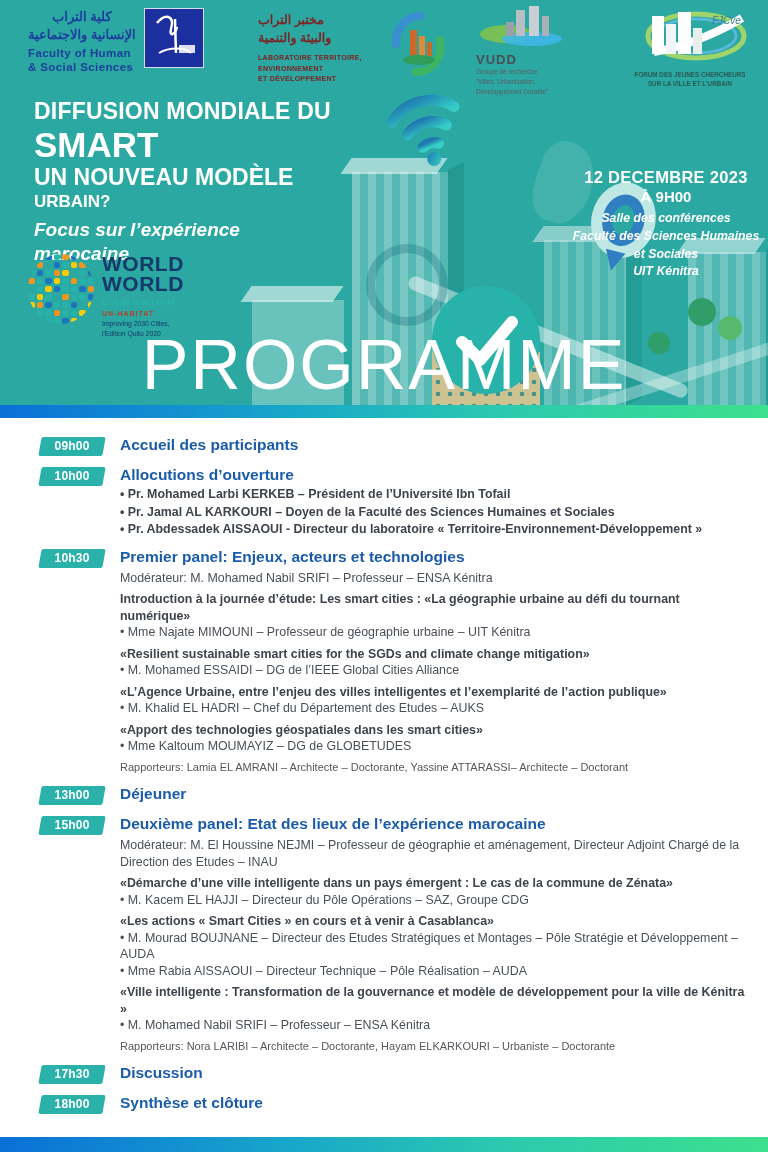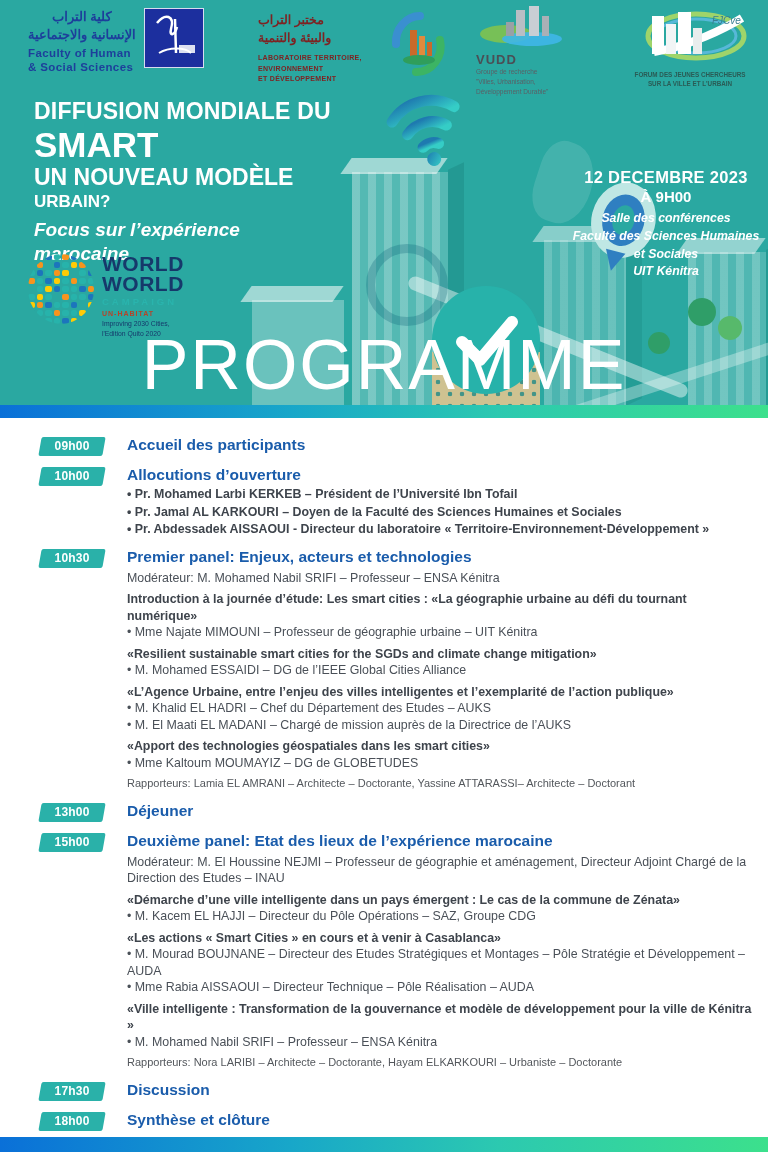--- a/index.html
+++ b/index.html
@@ -72,21 +72,21 @@
   
   .grad-bar{width:768px;height:13px;background:linear-gradient(90deg,#0a70d8 0%,#18a7c9 38%,#2cc9b0 65%,#3ce08c 100%);}
   .bar-bottom{position:absolute;left:0;bottom:0;height:15px;width:768px;}
 
   
   .content{position:relative;width:768px;height:719px;background:#fff;padding:0;box-sizing:border-box;overflow:hidden;}
   .sched{padding:8px 16px 0 40px;}
   .row{display:flex;align-items:flex-start;margin-top:9px;}
   .badge{flex:0 0 64px;background:#2ab1a9;transform:skewX(-10deg);border-radius:2px;margin-top:2px;margin-right:16px;text-align:center;padding:2px 0 3px;}
   .badge span{display:block;transform:skewX(10deg);color:#fff;font-weight:bold;font-size:12px;letter-spacing:.2px;}
-  .scontent{flex:1;min-width:0;margin-left:7px;}
+  .scontent{flex:1;min-width:0;}
   .stitle{color:#1a5cab;font-weight:bold;font-size:15.5px;line-height:20px;}
   .line{font-size:12.4px;line-height:16.5px;color:#4a5058;}
   .line.moderator{margin-top:3px;margin-bottom:5px;}
   .line.talktitle{font-weight:bold;color:#3e444c;margin-top:5px;}
   .line.bullet{color:#4a5058;}
   .line.bullet-bold{font-weight:bold;color:#3e444c;margin-top:1px;}
   .line.rapporteurs{font-size:11px;color:#53575c;margin-top:4px;}
 </style>
 </head>
 <body>
@@ -347,21 +347,20 @@
           </div>
           <div class="scontent">
             <div class="stitle">Premier panel: Enjeux, acteurs et technologies</div>
             <div class="line moderator">Modérateur: M. Mohamed Nabil SRIFI – Professeur – ENSA Kénitra</div>
             <div class="line talktitle">Introduction à la journée d’étude: Les smart cities : «La géographie urbaine au défi du tournant numérique»</div>
             <div class="line bullet">• Mme Najate MIMOUNI – Professeur de géographie urbaine – UIT Kénitra</div>
             <div class="line talktitle">«Resilient sustainable smart cities for the SGDs and climate change mitigation»</div>
             <div class="line bullet">• M. Mohamed ESSAIDI – DG de l’IEEE Global Cities Alliance</div>
             <div class="line talktitle">«L’Agence Urbaine, entre l’enjeu des villes intelligentes et l’exemplarité de l’action publique»</div>
             <div class="line bullet">• M. Khalid EL HADRI – Chef du Département des Etudes – AUKS</div>
-            <div class="line bullet">• M. El Maati EL MADANI – Chargé de mission auprès de la Directrice de l’AUKS</div>
             <div class="line talktitle">«Apport des technologies géospatiales dans les smart cities»</div>
             <div class="line bullet">• Mme Kaltoum MOUMAYIZ – DG de GLOBETUDES</div>
             <div class="line rapporteurs">Rapporteurs: Lamia EL AMRANI – Architecte – Doctorante, Yassine ATTARASSI– Architecte –  Doctorant</div>
           </div>
         </div>
         <div class="row">
           <div class="badge">
             <span>13h00</span>
           </div>
           <div class="scontent">

